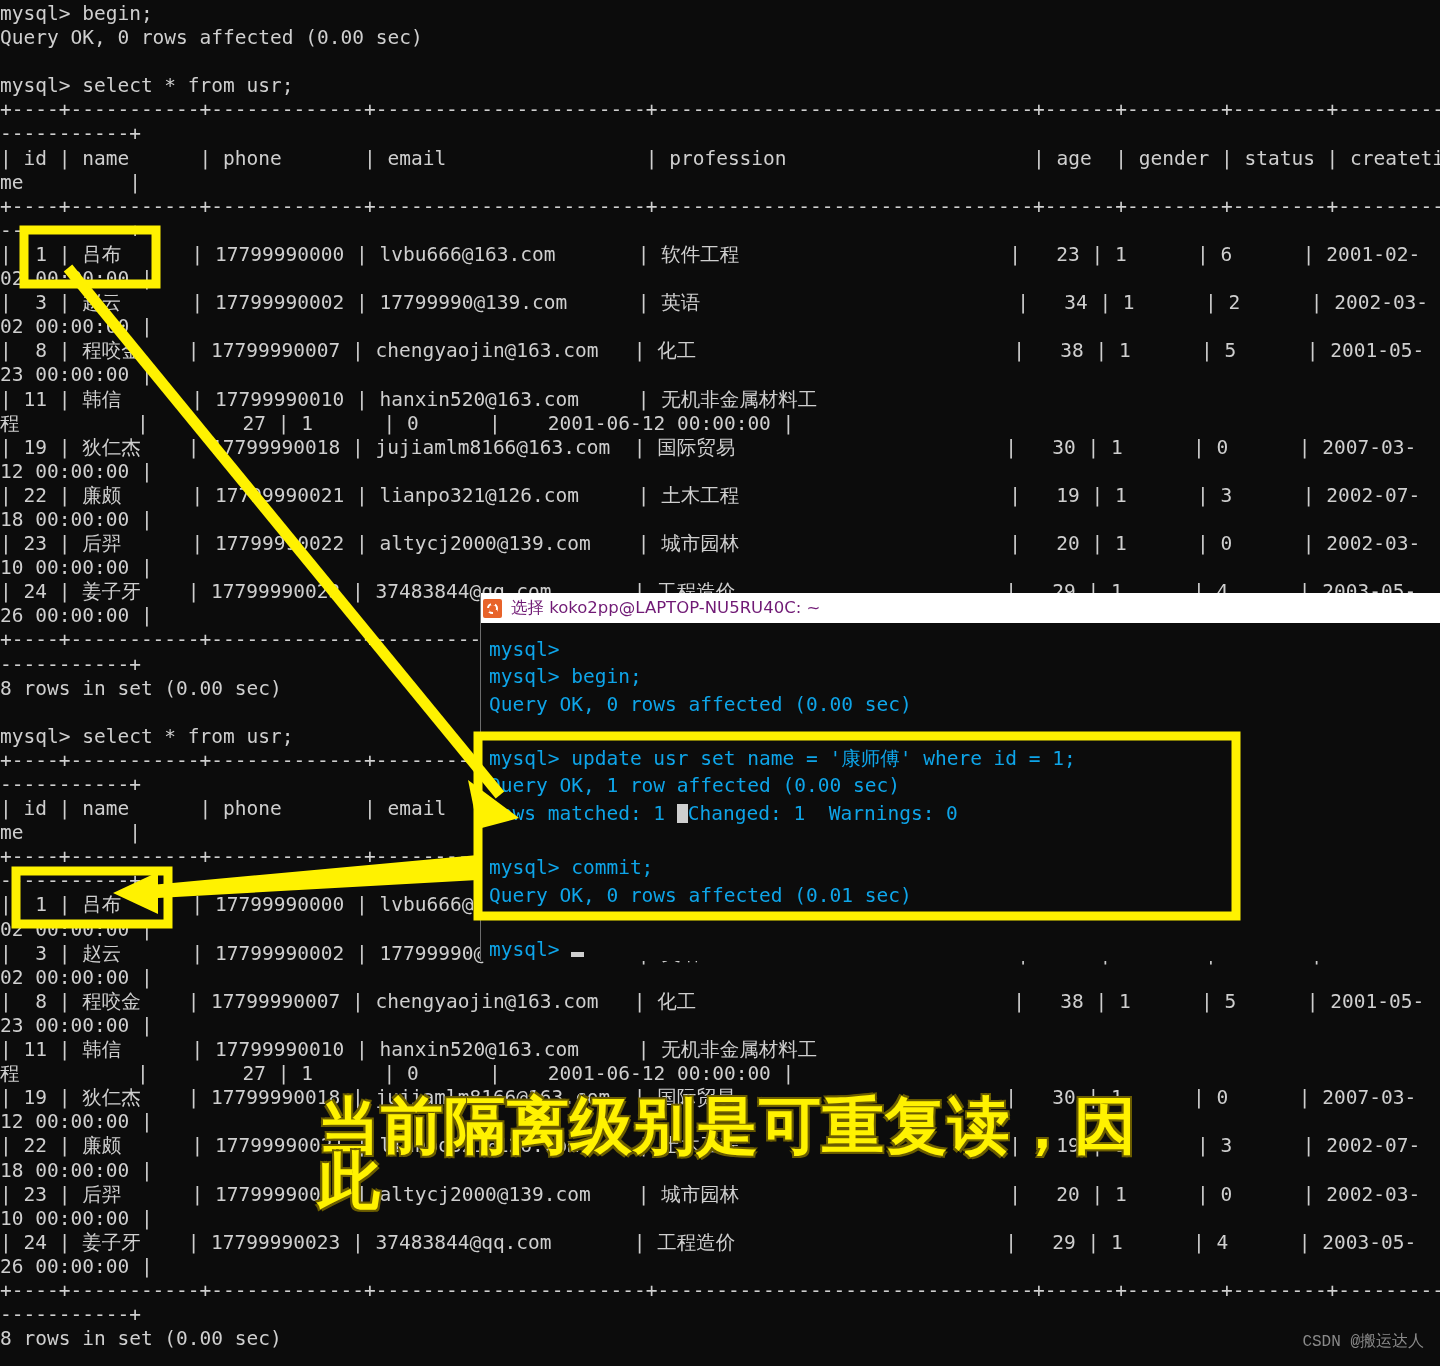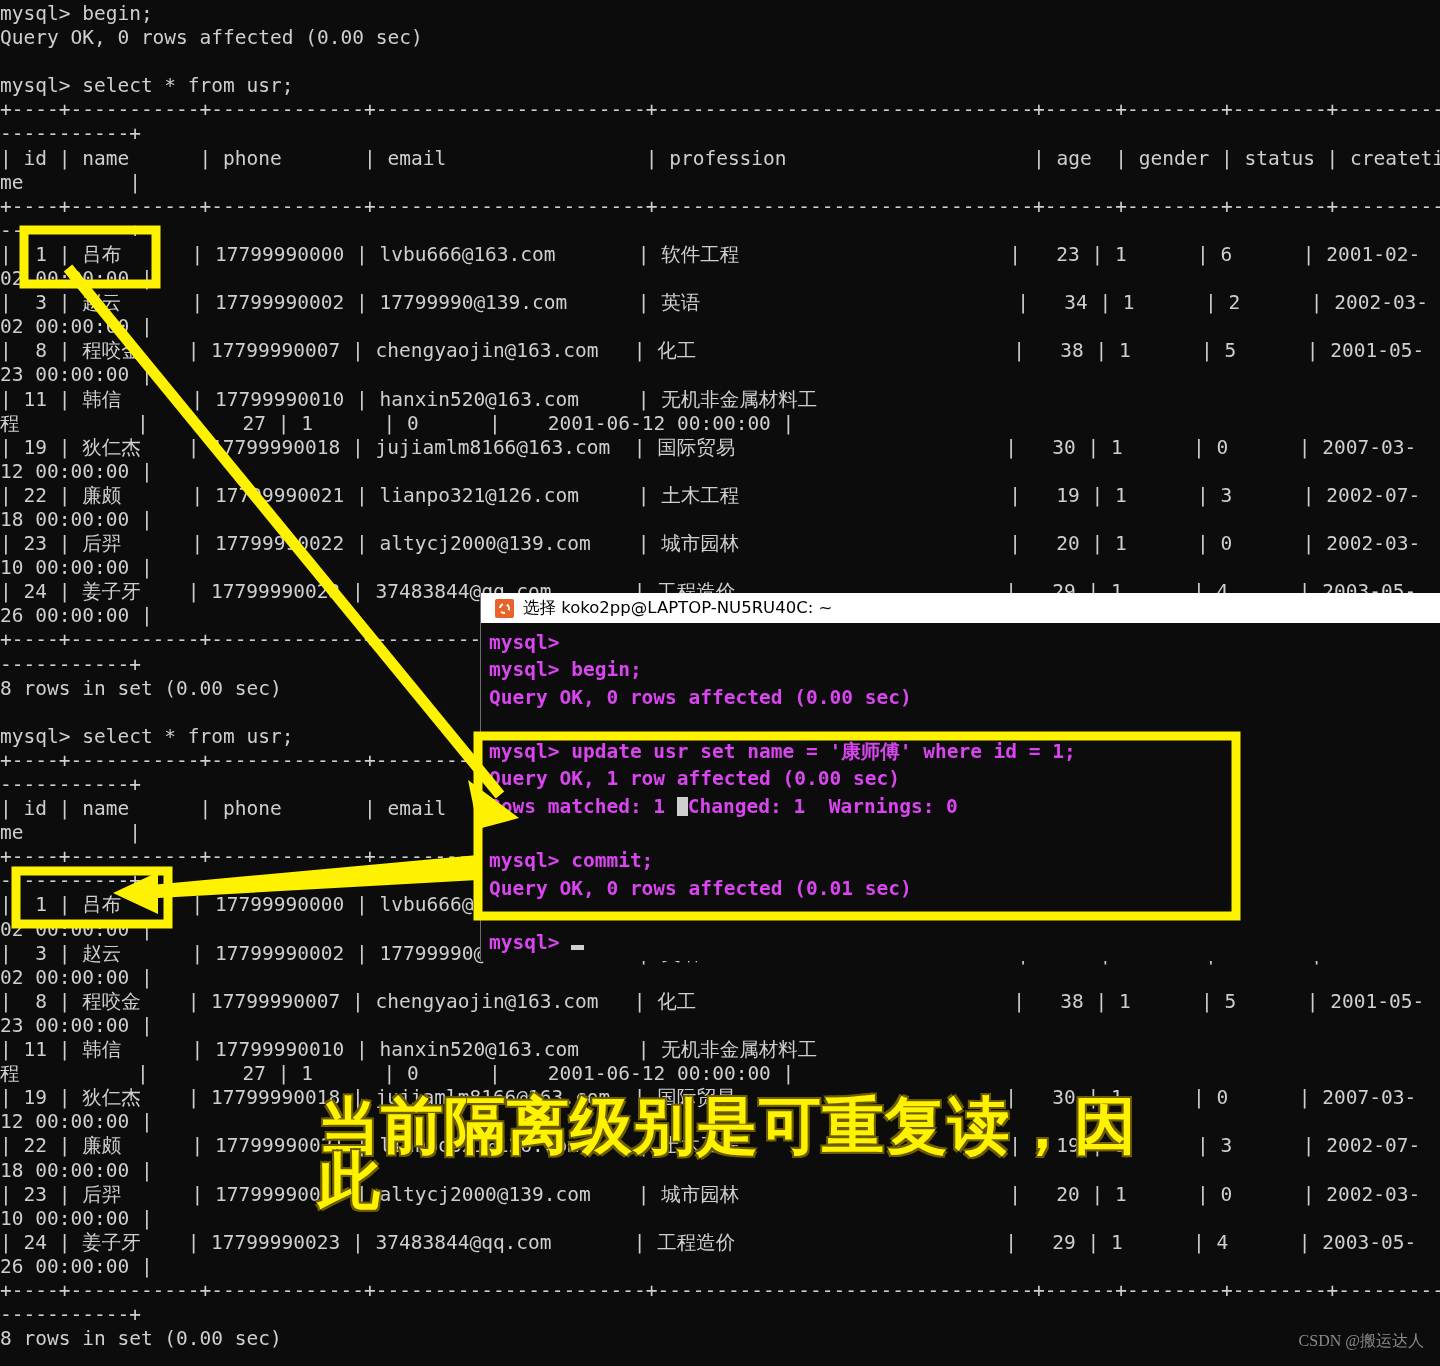--- a/index.html
+++ b/index.html
@@ -17,41 +17,41 @@
   }
   .term .ln{height:24.1px;}
 
   
   #overlay{
     position:absolute;left:480px;top:593px;width:960px;height:368px;
     background:#0c0c0c;border-left:1px solid #6d6d6d;
     box-sizing:border-box;overflow:hidden;
   }
   #overlay-title{
-    height:30px;background:#ffffff;color:#000000;
+    height:30px;background:#ffffff;color:#701a75;
     font-family:"DejaVu Sans","Liberation Sans",sans-serif;
     font-size:16.5px;display:flex;align-items:center;
-    padding-left:14px;box-sizing:border-box;white-space:nowrap;
+    padding-left:2px;box-sizing:border-box;white-space:nowrap;
   }
   .ubuntu-ico{
     width:19px;height:19px;background:#e8632a;border-radius:2px;
     margin-right:9px;flex:none;position:relative;
   }
   .ubuntu-ico:before{
     content:"";position:absolute;left:4px;top:4px;width:11px;height:11px;
     border:2px solid #ffffff;border-radius:50%;box-sizing:border-box;
   }
   .ubuntu-ico:after{
     content:"";position:absolute;left:8px;top:2.5px;width:3.5px;height:3.5px;
     background:#e8632a;box-shadow:2px 9px 0 0 #e8632a,-5.5px 7px 0 0 #e8632a;
   }
   #overlay-body{
-    color:#d946ef;font-family:"DejaVu Sans Mono","Liberation Mono",monospace;
+    color:#0ea5e9;font-family:"DejaVu Sans Mono","Liberation Mono",monospace;
     font-size:19.5px;line-height:27.3px;white-space:pre;
-    padding:6px 0 0 8px;box-sizing:border-box;font-weight:bold;
+    padding:13px 0 0 8px;box-sizing:border-box;
   }
   .cursor-block{display:inline-block;width:11px;height:19px;
     background:#cfcfcf;vertical-align:-3px;}
   .cursor-ul{display:inline-block;width:13px;height:5px;
     background:#cfcfcf;vertical-align:-1px;}
 
   
   #anno{position:absolute;left:0;top:0;width:1440px;height:1366px;
         pointer-events:none;}
   #anno-text{
@@ -60,21 +60,21 @@
     font-family:Liberation Sans, sans-serif;
     font-weight:bold;font-size:62px;line-height:55px;
     letter-spacing:1px;
     text-shadow:
       -2px -2px 0 #6b5d00, 2px -2px 0 #6b5d00,
       -2px  2px 0 #6b5d00, 2px  2px 0 #6b5d00;
   }
   .anno-line{display:block;}
   #watermark{
     position:absolute;right:16px;bottom:14px;color:#8a8a8a;
-    font-family:Liberation Serif, serif;font-size:16px;
+    font-family:Liberation Mono, monospace;font-size:16px;
   }
 </style>
 </head>
 <body>
 
 <div class="term" id="bg-term"><div class="ln">mysql&gt; begin;</div><div class="ln">Query OK, 0 rows affected (0.00 sec)</div><div class="ln">&nbsp;</div><div class="ln">mysql&gt; select * from usr;</div><div class="ln">+----+-----------+-------------+-----------------------+--------------------------------+------+--------+--------+-----------</div><div class="ln">-----------+</div><div class="ln">| id | name      | phone       | email                 | profession                     | age  | gender | status | createti</div><div class="ln">me         |</div><div class="ln">+----+-----------+-------------+-----------------------+--------------------------------+------+--------+--------+-----------</div><div class="ln">-----------+</div><div class="ln">|  1 | 吕布      | 17799990000 | lvbu666@163.com       | 软件工程                       |   23 | 1      | 6      | 2001-02-</div><div class="ln">02 00:00:00 |</div><div class="ln">|  3 | 赵云      | 17799990002 | 17799990@139.com      | 英语                           |   34 | 1      | 2      | 2002-03-</div><div class="ln">02 00:00:00 |</div><div class="ln">|  8 | 程咬金    | 17799990007 | chengyaojin@163.com   | 化工                           |   38 | 1      | 5      | 2001-05-</div><div class="ln">23 00:00:00 |</div><div class="ln">| 11 | 韩信      | 17799990010 | hanxin520@163.com     | 无机非金属材料工</div><div class="ln">程          |        27 | 1      | 0      |    2001-06-12 00:00:00 |</div><div class="ln">| 19 | 狄仁杰    | 17799990018 | jujiamlm8166@163.com  | 国际贸易                       |   30 | 1      | 0      | 2007-03-</div><div class="ln">12 00:00:00 |</div><div class="ln">| 22 | 廉颇      | 17799990021 | lianpo321@126.com     | 土木工程                       |   19 | 1      | 3      | 2002-07-</div><div class="ln">18 00:00:00 |</div><div class="ln">| 23 | 后羿      | 17799990022 | altycj2000@139.com    | 城市园林                       |   20 | 1      | 0      | 2002-03-</div><div class="ln">10 00:00:00 |</div><div class="ln">| 24 | 姜子牙    | 17799990023 | 37483844@qq.com       | 工程造价                       |   29 | 1      | 4      | 2003-05-</div><div class="ln">26 00:00:00 |</div><div class="ln">+----+-----------+-------------+-----------------------+--------------------------------+------+--------+--------+-----------</div><div class="ln">-----------+</div><div class="ln">8 rows in set (0.00 sec)</div><div class="ln">&nbsp;</div><div class="ln">mysql&gt; select * from usr;</div><div class="ln">+----+-----------+-------------+-----------------------+--------------------------------+------+--------+--------+-----------</div><div class="ln">-----------+</div><div class="ln">| id | name      | phone       | email                 | profession                     | age  | gender | status | createti</div><div class="ln">me         |</div><div class="ln">+----+-----------+-------------+-----------------------+--------------------------------+------+--------+--------+-----------</div><div class="ln">-----------+</div><div class="ln">|  1 | 吕布      | 17799990000 | lvbu666@163.com       | 软件工程                       |   23 | 1      | 6      | 2001-02-</div><div class="ln">02 00:00:00 |</div><div class="ln">|  3 | 赵云      | 17799990002 | 17799990@139.com      | 英语                           |   34 | 1      | 2      | 2002-03-</div><div class="ln">02 00:00:00 |</div><div class="ln">|  8 | 程咬金    | 17799990007 | chengyaojin@163.com   | 化工                           |   38 | 1      | 5      | 2001-05-</div><div class="ln">23 00:00:00 |</div><div class="ln">| 11 | 韩信      | 17799990010 | hanxin520@163.com     | 无机非金属材料工</div><div class="ln">程          |        27 | 1      | 0      |    2001-06-12 00:00:00 |</div><div class="ln">| 19 | 狄仁杰    | 17799990018 | jujiamlm8166@163.com  | 国际贸易                       |   30 | 1      | 0      | 2007-03-</div><div class="ln">12 00:00:00 |</div><div class="ln">| 22 | 廉颇      | 17799990021 | lianpo321@126.com     | 土木工程                       |   19 | 1      | 3      | 2002-07-</div><div class="ln">18 00:00:00 |</div><div class="ln">| 23 | 后羿      | 17799990022 | altycj2000@139.com    | 城市园林                       |   20 | 1      | 0      | 2002-03-</div><div class="ln">10 00:00:00 |</div><div class="ln">| 24 | 姜子牙    | 17799990023 | 37483844@qq.com       | 工程造价                       |   29 | 1      | 4      | 2003-05-</div><div class="ln">26 00:00:00 |</div><div class="ln">+----+-----------+-------------+-----------------------+--------------------------------+------+--------+--------+-----------</div><div class="ln">-----------+</div><div class="ln">8 rows in set (0.00 sec)</div></div>
 
 <div id="overlay">
   <div id="overlay-title">
     <span class="ubuntu-ico"></span>

